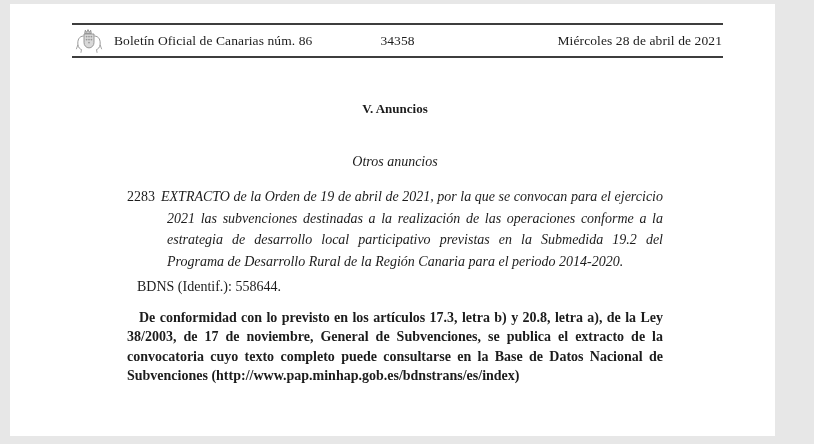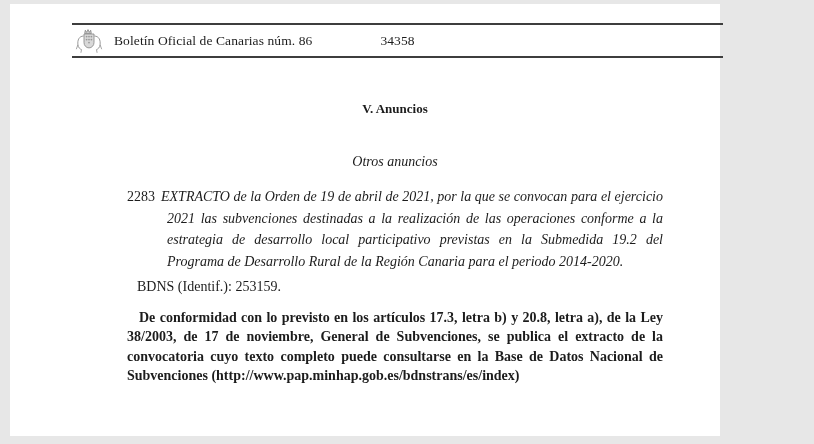--- a/index.html
+++ b/index.html
@@ -6,21 +6,21 @@
   html, body { width: 814px; height: 444px; overflow: hidden; }
   body {
     background: #e7e7e7;
     position: relative;
     font-family: "Liberation Serif", "DejaVu Serif", serif;
     color: #1c1c1c;
   }
   .paper {
     position: absolute;
     left: 10px; top: 4px;
-    width: 710px; height: 432px;
+    width: 765px; height: 432px;
     background: #ffffff;
   }
   .doc-header {
     position: absolute;
     left: 62px; top: 19px;
     width: 651px; height: 35px;
     border-top: 2px solid #3e3e3e;
     border-bottom: 2px solid #3e3e3e;
     display: grid;
     grid-template-columns: 1fr auto 1fr;
@@ -95,27 +95,28 @@
             <circle cx="13.6" cy="12.6" r="0.9"></circle>
               <circle cx="16" cy="12.6" r="0.9"></circle>
               <circle cx="18.4" cy="12.6" r="0.9"></circle>
             <circle cx="16" cy="15.6" r="0.9"></circle>
           </g>
         </svg>
       </span>
       <span>Boletín Oficial de Canarias núm. 86</span>
     </div>
     <div class="header-center">34358</div>
+    <div class="header-right">Miércoles 28 de abril de 2021</div>
   </div>
 
   <div class="content">
     <div class="section-title">V. Anuncios</div>
     <div class="subsection-title">Otros anuncios</div>
 
     <p class="extract"><span class="extract-number">2283</span><span class="extract-text">EXTRACTO de la Orden de 19 de abril de 2021, por la que se convocan para el ejercicio 2021 las subvenciones destinadas a la realización de las operaciones conforme a la estrategia de desarrollo local participativo previstas en la Submedida 19.2 del Programa de Desarrollo Rural de la Región Canaria para el periodo 2014-2020.</span></p>
 
-    <p class="bdns-line">BDNS (Identif.): 253159.</p>
+    <p class="bdns-line">BDNS (Identif.): 558644.</p>
 
     <p class="legal-paragraph">De conformidad con lo previsto en los artículos 17.3, letra b) y 20.8, letra a), de la Ley 38/2003, de 17 de noviembre, General de Subvenciones, se publica el extracto de la convocatoria cuyo texto completo puede consultarse en la Base de Datos Nacional de Subvenciones (http://www.pap.minhap.gob.es/bdnstrans/es/index)</p>
 
   </div>
 
 </div>
 
 </body></html>

